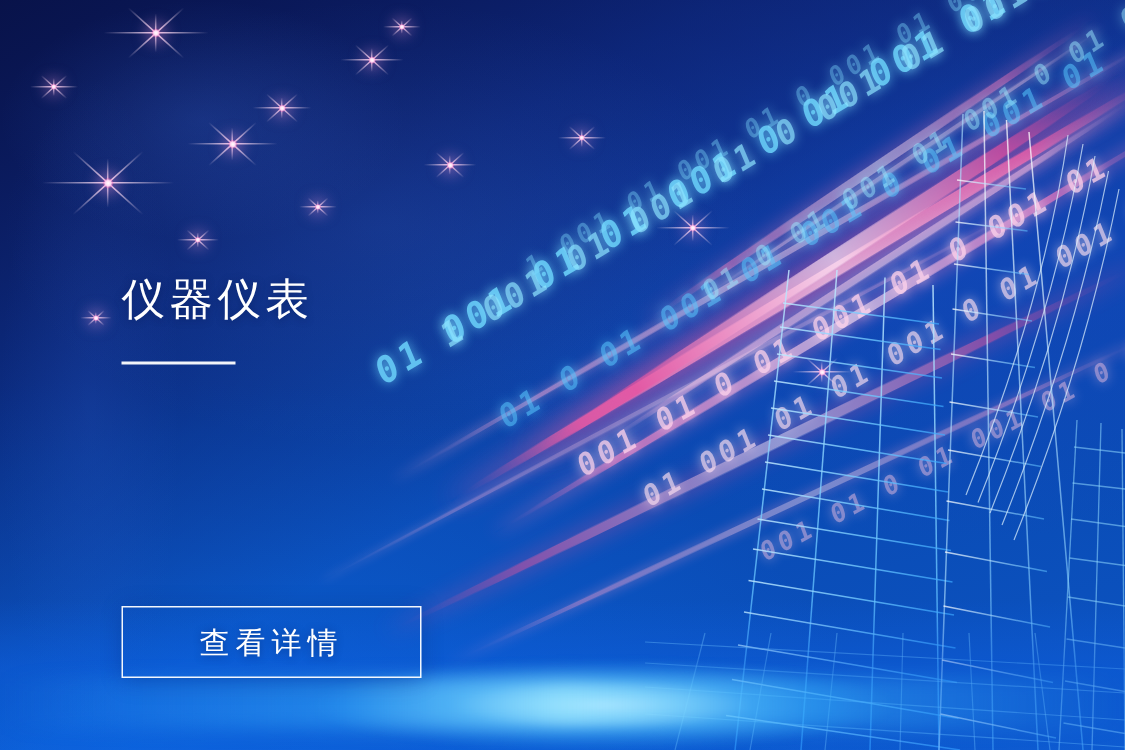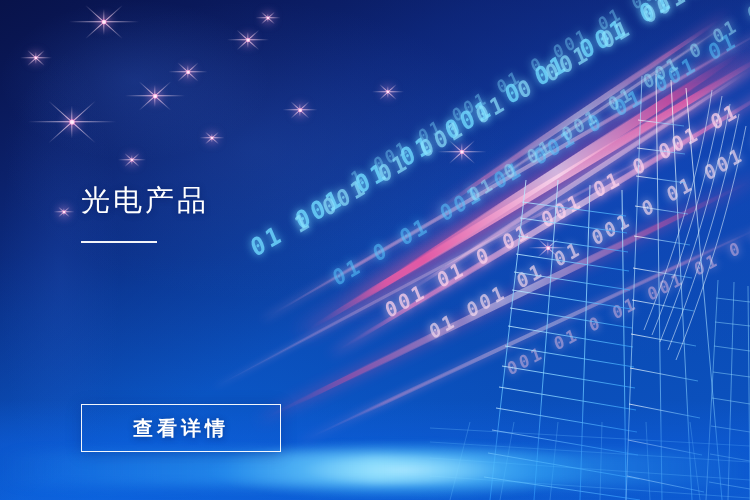--- a/index.html
+++ b/index.html
@@ -109,21 +109,21 @@
   .cta{
     position:absolute;left:0;top:218px;
     width:198px;height:46px;
     border:1.6px solid rgba(255,255,255,.95);
     background:transparent;
     display:flex;align-items:center;justify-content:center;
     cursor:pointer;
     box-shadow:0 2px 14px rgba(0,25,90,.25);
   }
   .cta span{
-    color:#ffffff;font-size:20px;font-weight:700;letter-spacing:4px;
+    color:#ffffff;font-size:20px;font-weight:400;letter-spacing:4px;
     text-shadow:0 1px 6px rgba(0,20,70,.45);
   }
 </style>
 </head>
 <body>
 
 <div class="banner">
 
   <div class="layer sky"></div>
   <div class="layer nebula"></div>
@@ -345,21 +345,21 @@
           <path d="M270 470 L260 392"></path>
       </g>
     </svg>
   </div>
 
   <div class="floor"></div>
   <div class="burst"></div>
   <div class="burst2"></div>
 
   <div class="content">
-    <div class="eyebrow">光电产品</div>
+    <div class="eyebrow">仪器仪表</div>
     <div class="rule"></div>
     <div class="desc">
     </div>
     <div class="cta">
       <span>查看详情</span>
     </div>
   </div>
 
 </div>
 

